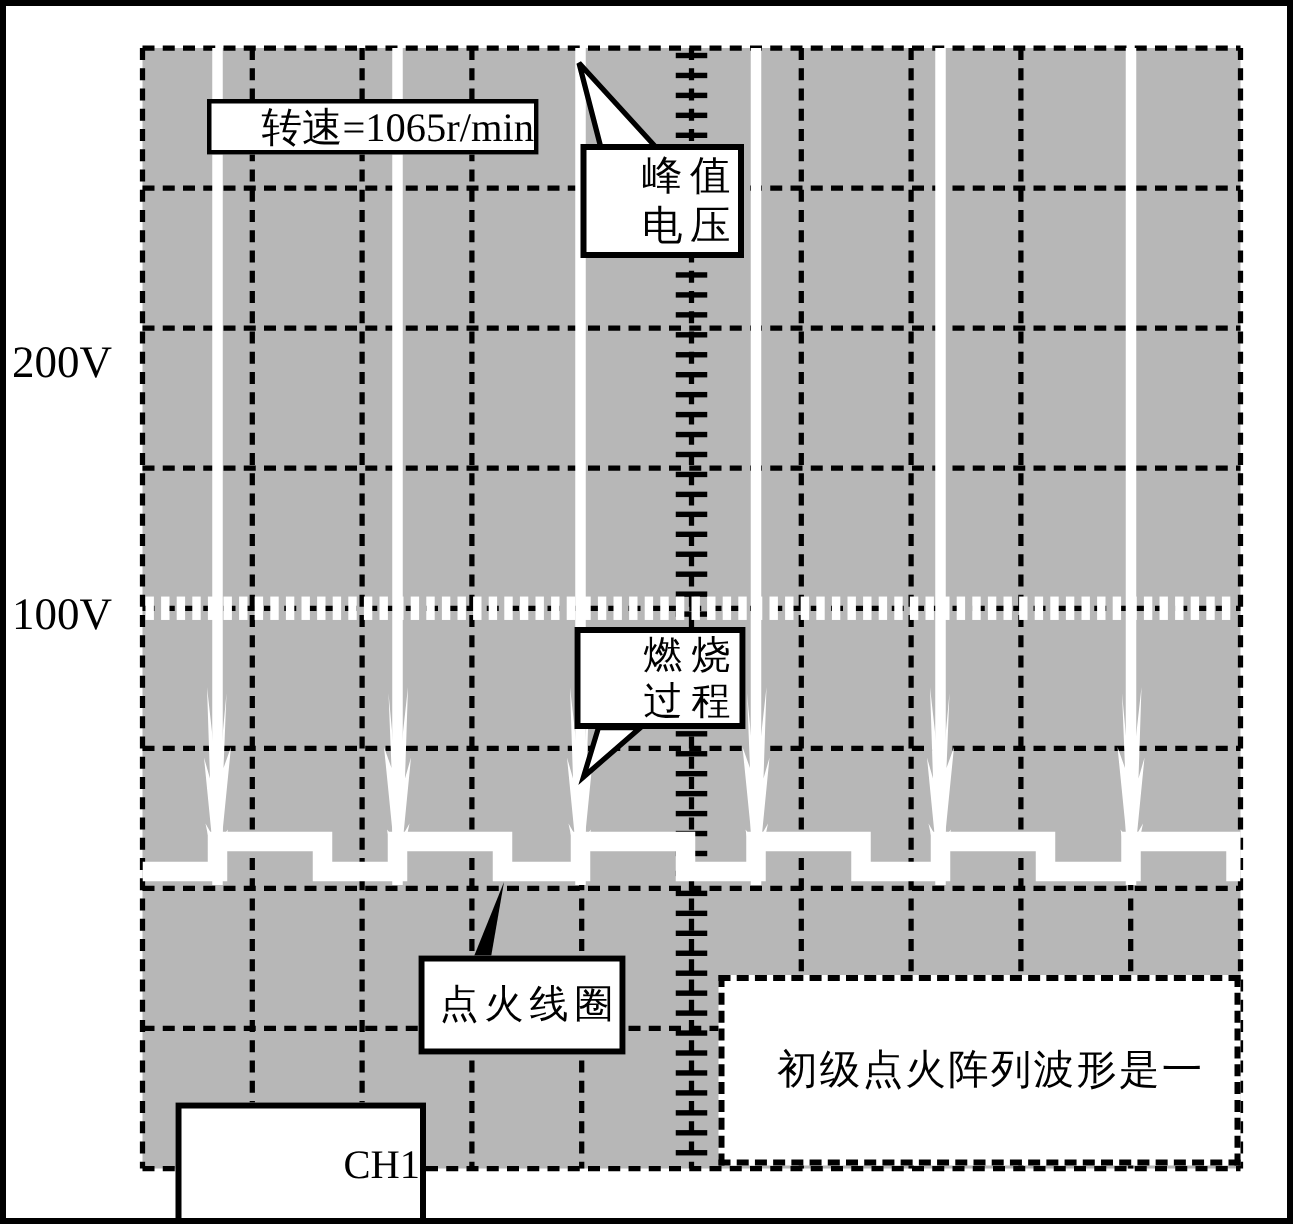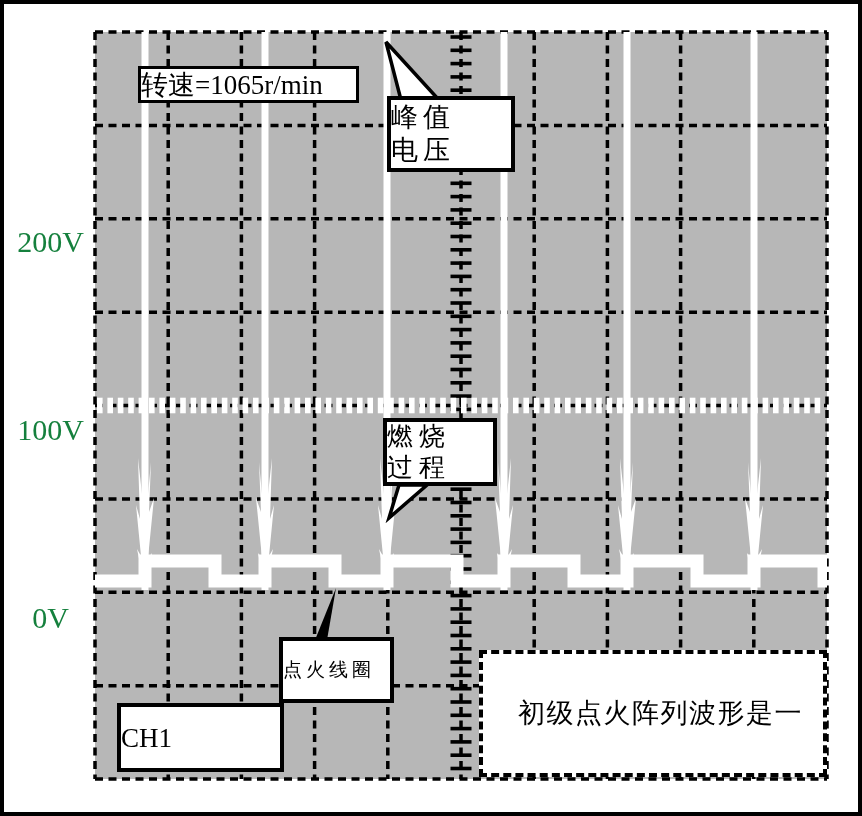--- a/index.html
+++ b/index.html
@@ -1,35 +1,35 @@
 <!DOCTYPE html>
 <html><head>
 <meta charset="utf-8">
 <style>
   html,body{margin:0;padding:0;background:#fff;}
   #fig{position:relative;width:862px;height:816px;background:#fff;overflow:hidden;
        font-family:"Liberation Serif","DejaVu Serif",serif;}
   #frame{position:absolute;left:0;top:0;right:0;bottom:0;border:4px solid #000;pointer-events:none;}
   #scope-svg{position:absolute;left:0;top:0;}
-  .ylab{position:absolute;left:8px;width:85px;text-align:center;font-size:30px;color:#15803d;
+  .ylab{position:absolute;left:8px;width:85px;text-align:left;font-size:30px;color:#000000;
         height:36px;line-height:36px;}
   .box{position:absolute;background:#fff;border:4px solid #000;box-sizing:border-box;
-       display:flex;flex-direction:column;align-items:flex-start;justify-content:center;
+       display:flex;flex-direction:column;align-items:flex-end;justify-content:center;
        color:#000;text-align:center;}
   .box .ln{display:block;}
   #rpm-box{left:138px;top:66px;width:221px;height:37px;border-width:3px;font-size:27px;}
-  #peak-box{left:387px;top:96px;width:128px;height:76px;font-size:27px;line-height:33px;letter-spacing:5px;}
+  #peak-box{left:387px;top:96px;width:109px;height:76px;font-size:27px;line-height:33px;letter-spacing:5px;}
   #comb-box{left:383px;top:418px;width:114px;height:68px;font-size:26px;line-height:31px;letter-spacing:6px;}
-  #coil-box{left:279px;top:637px;width:115px;height:66px;font-size:19px;line-height:30px;letter-spacing:4px;}
-  #ch1-box{left:117px;top:703px;width:167px;height:69px;font-size:27px;line-height:32px;}
+  #coil-box{left:279px;top:637px;width:138px;height:66px;font-size:26px;line-height:30px;letter-spacing:4px;}
+  #ch1-box{left:117px;top:735px;width:167px;height:82px;font-size:27px;line-height:32px;}
   #note-box{left:479px;top:650px;width:348px;height:127px;border-style:dashed;
             align-items:flex-start;text-align:left;font-size:27px;line-height:30.5px;
             letter-spacing:1.5px;padding:2px 6px 2px 8px;}
   #note-box .ln.indent{text-indent:1em;font-family:Liberation Serif, serif;}
-  .tl200{top:224px}.tl100{top:412px}.tl0{top:600px}
+  .tl200{top:224px}.tl100{top:392px}.tl0{top:600px}
 </style>
 </head>
 <body>
 
 <div id="fig">
 
   <svg id="scope-svg" width="862" height="816" viewBox="0 0 862 816">
       <rect x="95" y="32" width="732" height="747" fill="#b7b7b7"></rect>
       <line x1="95" y1="32" x2="95" y2="779" stroke="#000000" stroke-width="3.5" stroke-dasharray="8 5.5"></line>
       <line x1="168.2" y1="32" x2="168.2" y2="779" stroke="#000000" stroke-width="3.5" stroke-dasharray="8 5.5"></line>
@@ -197,21 +197,20 @@
         <line x1="627" y1="590" x2="627" y2="26" stroke="#ffffff" stroke-width="7"></line>
         <line x1="754" y1="590" x2="754" y2="26" stroke="#ffffff" stroke-width="7"></line>
       </g>
       <polygon points="386,42 401,100 439,100" fill="#fff" stroke="#000" stroke-width="3.5"></polygon>
       <polygon points="389,518 399,485 427,485" fill="#fff" stroke="#000" stroke-width="3.5"></polygon>
       <polygon points="336,588 315,640 327,640" fill="#000"></polygon>
     </svg>
 
   <div class="ylab tl200">200V</div>
   <div class="ylab tl100">100V</div>
-  <div class="ylab tl0">0V</div>
 
   <div class="box" id="rpm-box">
     <span class="ln">转速=1065r/min</span>
   </div>
 
   <div class="box" id="peak-box">
     <span class="ln">峰值</span>
     <span class="ln">电压</span>
   </div>
 

